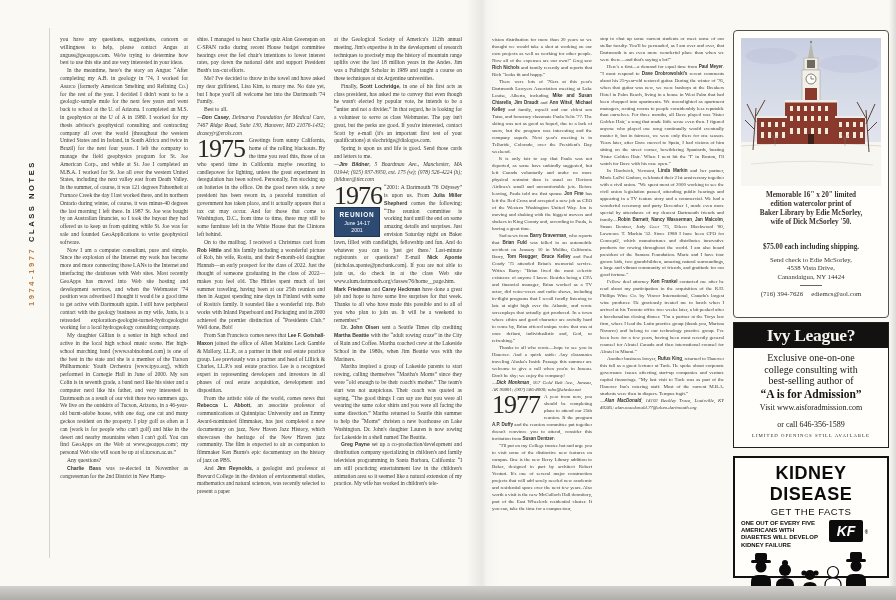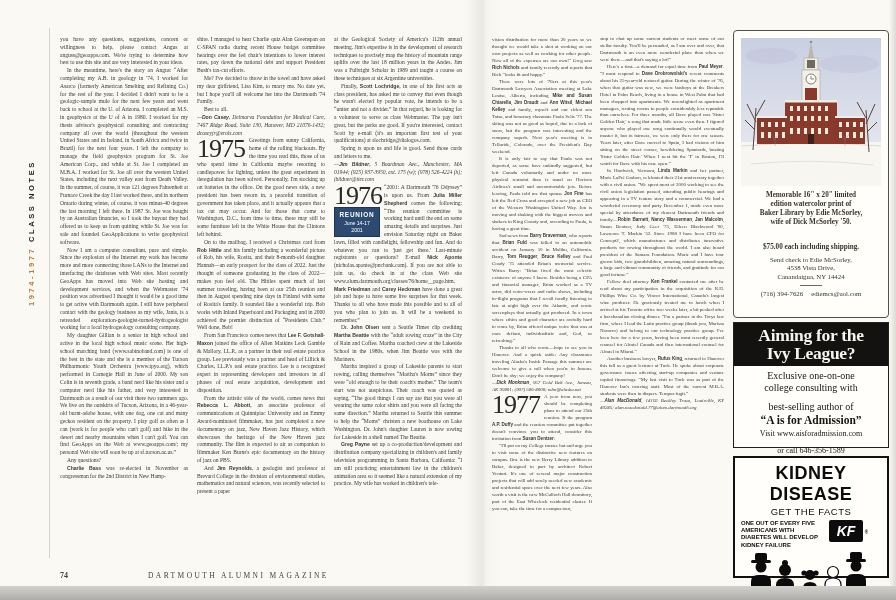--- a/index.html
+++ b/index.html
@@ -133,21 +133,20 @@
     </div>
   <div class="col r2">
       <p class="para ni">stop to chat up some current students or meet some of our stellar faculty. You'll be persuaded, as I am over and over, that Dartmouth is an even more wonderful place than when we were there—and that's saying a lot!”</p>
       <p class="para">Here's a first—a demand for equal time from <b class="nm">Paul Meyer</b>. “I must respond to <b class="nm">Dave Drobrowolski's</b> recent comments about his 25-year-old restored guitar. During the winter of '76, when that guitar was new, we were busboys at the Breakers Hotel in Palm Beach, living in a house in West Palm that had been chopped into apartments. We moonlighted as apartment managers, renting rooms to people considerably less reputable than ourselves. For three months, all Dave played was 'Sister Golden Hair,' a song that made little sense even then. I figured anyone who played one song continually would eventually master it, but in fairness, we were only there for one season. Years later, after Dave moved to Spain, I had visions of him sitting on the street corner, bewildering Spaniards, busting 'Sister Golden Hair.' When I next hit the 'T' in Boston, I'll watch for Dave with his case open.”</p>
       <p class="para">In Hardwick, Vermont, <b class="nm">Linda Markin</b> and her partner, Marie LaPré Grabon, celebrated their 21st anniversary together with a civil union. “We spent most of 2000 working to see the civil union legislation passed, attending public hearings and appearing in a TV feature story and a commercial. We had a wonderful ceremony and party December 1, made even more special by attendance of my dearest Dartmouth friends and family—<b class="nm">Robin Barnett</b>, <b class="nm">Nancy Wasserman</b>, <b class="nm">Jan Malcolm</b>, Susan Dentzer, Judy Geer '75, Eileen Blackwood '80, Lawrence T. Markin '52. Since 1988 I have been CFO for Concept2, which manufactures and distributes innovative products for rowing throughout the world. I am also board president of the Samara Foundation. Marie and I have four grown kids, two grandchildren, amazing natural surroundings, a large and vibrant community of friends, and gratitude for our good fortune.”</p>
       <p class="para">Fellow deal attorney <b class="nm">Ken Frankel</b> contacted me after he read about my participation in the acquisition of the R.H. Phillips Wine Co. by Vincor International, Canada's largest wine producer. He graciously treated me to lunch when I arrived at his Toronto office two weeks later, a bit peaked after a bacchanalian closing dinner. “I'm a partner at the Torys law firm, where I lead the Latin practice group (thank you, Marissa Navarro) and belong to our technology practice group. I've been here for a few years, having been most recently general counsel for Alcatel Canada and then international counsel for Alcatel in Miami.”</p>
       <p class="para">Another business lawyer, <b class="nm">Rufus King</b>, returned to Hanover this fall as a guest lecturer at Tuck. He spoke about corporate governance issues affecting start-up companies and venture capital financings. “My last visit to Tuck was as part of the Hanover Inn's catering staff. Most of the current M.B.A. students were then in diapers. Tempus fugit.”</p>
       <p class="sig">—<b class="nm">Alan MacDonald</b>, 14102 Beckley Trace, Louisville, KY 40245; alan.macdonald.77@alum.dartmouth.org</p>
     </div>
 
-  <div class="footer"><span class="pn">74</span><span class="mg">DARTMOUTH ALUMNI MAGAZINE</span></div>
 
   <div class="ad ad-baker">
     <svg width="140" height="148" viewBox="0 0 140 148">
       <defs>
         <linearGradient id="skyg" x1="0" y1="0" x2="0" y2="1">
           <stop offset="0" stop-color="#c8cfe1"></stop>
             <stop offset="1" stop-color="#edeef3"></stop>
         </linearGradient>
       </defs>
       <rect x="0" y="0" width="140" height="148" fill="url(#skyg)"></rect>
@@ -228,26 +227,25 @@
     <div class="bl price">$75.00 each including shipping.</div>
     <div class="bl addr addr1">Send check to Edie McSorley,</div>
     <div class="bl addr">4538 Vista Drive,</div>
     <div class="bl addr">Canandaigua, NY 14424</div>
     <div class="baker-rule"></div>
     <div class="bl contact"><span>(716) 394-7626</span><span class="em">ediemcs@aol.com</span></div>
   </div>
 
   <div class="ad ad-ivy">
     <div class="ivy-banner">
-      <div>Aiming for the</div>
       <div>Ivy League?</div>
     </div>
     <div class="ivy-body">Exclusive one-on-one</div>
     <div class="ivy-body" style="margin-top:0">college consulting with</div>
-    <div class="ivy-body" style="margin-top:8px">best-selling author of</div>
+    <div class="ivy-body" style="margin-top:0">best-selling author of</div>
     <div class="ivy-book">“A is for Admission”</div>
     <div class="ivy-visit">Visit www.aisforadmission.com</div>
     <div class="ivy-visit" style="margin-top:8px">or call 646-356-1589</div>
     <div class="ivy-note">LIMITED OPENINGS STILL AVAILABLE</div>
   </div>
 
   <div class="ad ad-kidney">
     <div class="kd-title">KIDNEY DISEASE</div>
     <div class="kd-sub">GET THE FACTS</div>
     <div class="kd-row">

